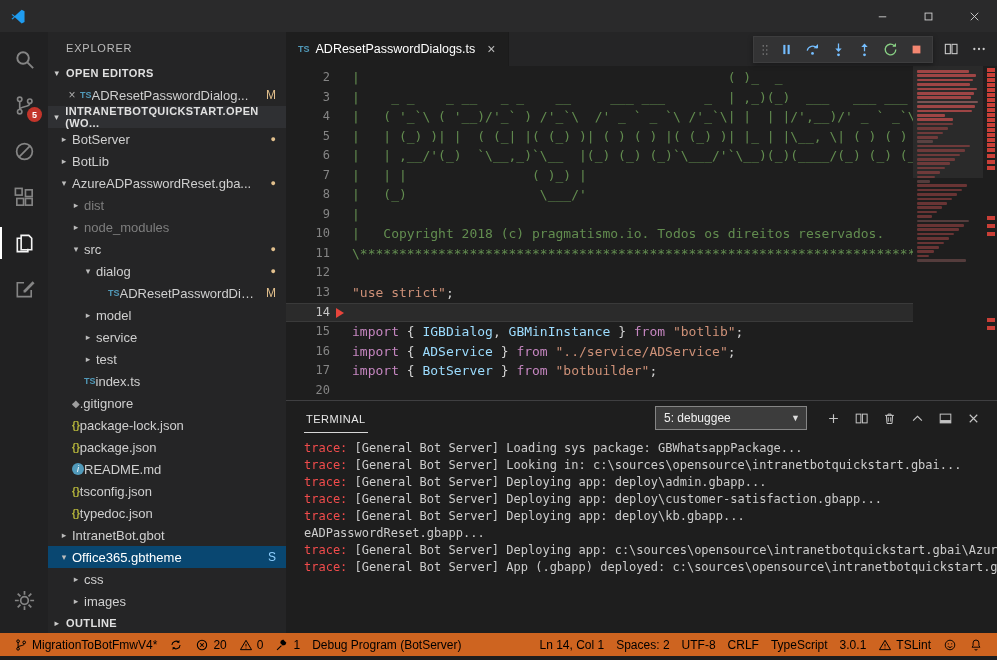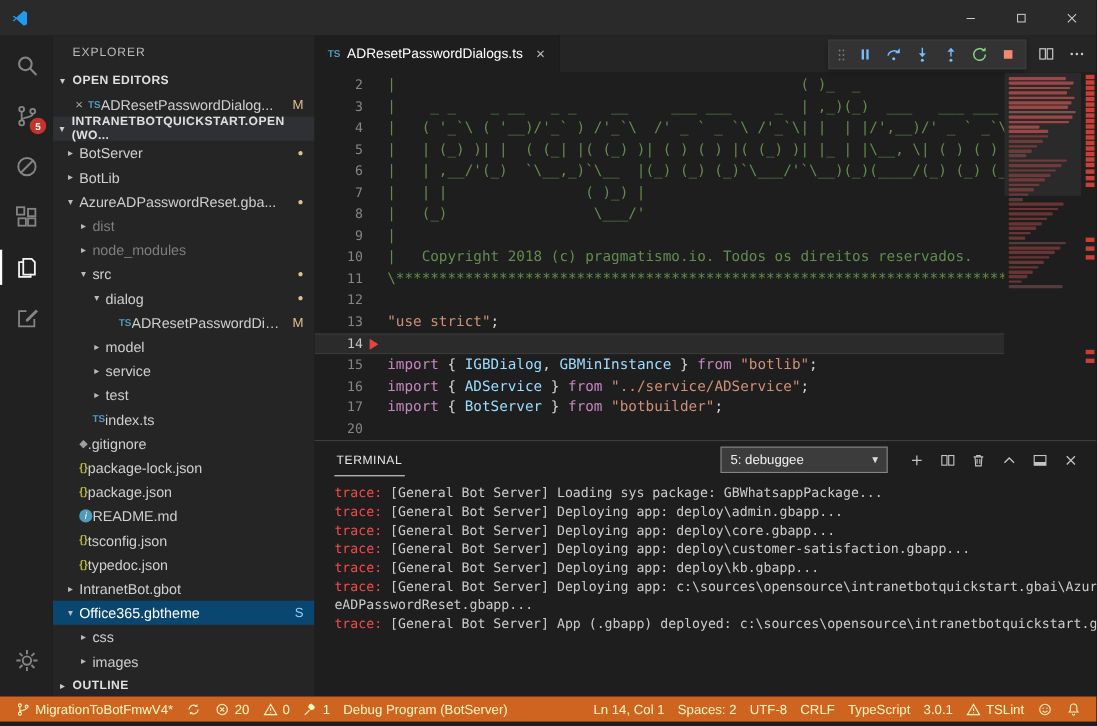--- a/index.html
+++ b/index.html
@@ -86,21 +86,21 @@
   .term-select{margin-left:auto;width:152px;height:24px;background:#3c3c3c;border:1px solid #858585;color:#f0f0f0;font-size:12px;display:flex;align-items:center;justify-content:space-between;padding:0 6px 0 8px;cursor:pointer}
   .term-select .caret{font-size:9px;color:#ddd}
   .ph-icons{display:flex;align-items:center;gap:4px;margin-left:14px;color:#c5c5c5}
   .ph-btn{width:24px;height:24px;display:flex;align-items:center;justify-content:center;cursor:pointer}
   .ph-btn svg{width:15px;height:15px}
   .terminal{flex:1;padding:5px 0 0 18px;font-family:"DejaVu Sans Mono","Liberation Mono",monospace;font-size:12px;line-height:17px;color:#ccc;overflow:hidden}
   .tline{white-space:pre}
   .pfx{color:var(--trace,#F14C4C)}
 
   
-  .statusbar{height:23px;background:var(--statusbar_bg,#CE6420);display:flex;align-items:flex-start;color:#fef9c3;font-size:12px;padding:0 8px}
+  .statusbar{height:23px;background:var(--statusbar_bg,#CE6420);display:flex;align-items:flex-start;color:#000000;font-size:12px;padding:0 8px}
   .sb-left,.sb-right{display:flex;align-items:center;height:100%}
   .sb-right{margin-left:auto}
   .sb-item{display:flex;align-items:center;gap:4px;padding:0 6px;height:100%;cursor:pointer;white-space:nowrap}
   .sb-item svg{width:14px;height:14px}
 </style>
 </head>
 <body>
 
 <div class="window">
 
@@ -518,26 +518,26 @@
               </span>
               <span class="ph-btn">
                 <svg viewBox="0 0 24 24" stroke="currentColor" stroke-width="1.8" fill="none">
                   <path d="M6 6l12 12M18 6L6 18"></path>
                 </svg>
               </span>
             </div>
         </div>
         <div class="terminal" id="terminal">
             <div class="tline"><span class="pfx">trace:</span><span> [General Bot Server] Loading sys package: GBWhatsappPackage...</span></div>
+            <div class="tline"><span class="pfx">trace:</span><span> [General Bot Server] Looking in: c:\sources\opensource\intranetbotquickstart.gbai...</span></div>
             <div class="tline"><span class="pfx">trace:</span><span> [General Bot Server] Deploying app: deploy\admin.gbapp...</span></div>
-            <div class="tline"><span class="pfx">trace:</span><span> [General Bot Server] Deploying app: deploy\core.gbapp...</span></div>
             <div class="tline"><span class="pfx">trace:</span><span> [General Bot Server] Deploying app: deploy\customer-satisfaction.gbapp...</span></div>
             <div class="tline"><span class="pfx">trace:</span><span> [General Bot Server] Deploying app: deploy\kb.gbapp...</span></div>
+            <div class="tline"><span>eADPasswordReset.gbapp...</span></div>
             <div class="tline"><span class="pfx">trace:</span><span> [General Bot Server] Deploying app: c:\sources\opensource\intranetbotquickstart.gbai\Azur</span></div>
-            <div class="tline"><span>eADPasswordReset.gbapp...</span></div>
             <div class="tline"><span class="pfx">trace:</span><span> [General Bot Server] App (.gbapp) deployed: c:\sources\opensource\intranetbotquickstart.g</span></div>
           </div>
       </div>
     </div>
   </div>
 
   <div class="statusbar">
     <div class="sb-left" id="sb-left">
         <div class="sb-item">
           <svg viewBox="0 0 24 24" fill="none" stroke="currentColor" stroke-width="1.7">

